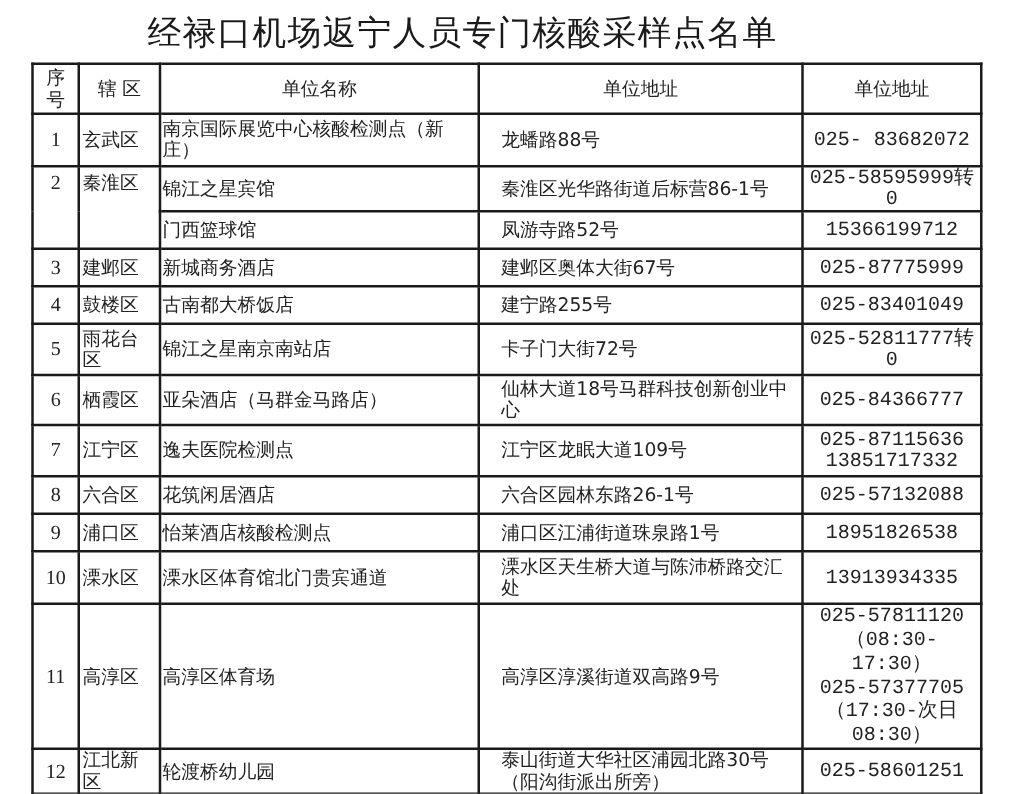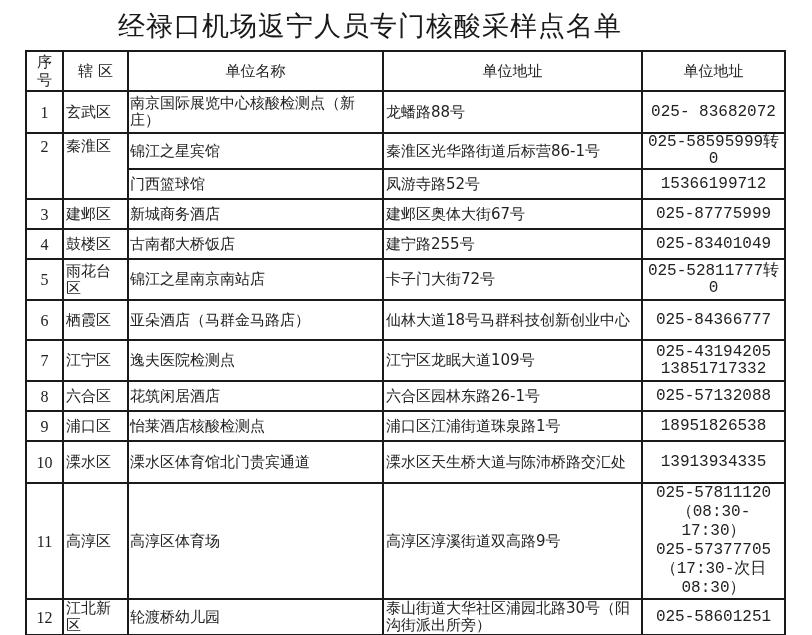--- a/index.html
+++ b/index.html
@@ -14,21 +14,21 @@
   }
   td, th {
     border: 2px solid #1a1a1a; padding: 0 2px; overflow: hidden;
     font-family: "DejaVu Sans", sans-serif; font-size: 15px; font-weight: normal;
     line-height: 17px; vertical-align: middle;
   }
   th { text-align: center; font-size: 15px; }
   .c-no { text-align: center; font-family: "Liberation Serif", serif; font-size: 16px; }
   .c-dist { text-align: left; }
   .c-name { text-align: left; padding-left: 1px; margin-top: 44px; }
-  .c-addr { text-align: left; padding-left: 2px; }
+  .c-addr { text-align: left; padding-left: 17px; }
   .c-tel { text-align: center; font-family: Liberation Mono, monospace; font-size: 16px; line-height: 17px; }
   .top { vertical-align: top; padding-top: 4px; }
   .line { display: block; }
 </style>
 </head>
 <body>
 
 <div class="title">经禄口机场返宁人员专门核酸采样点名单</div>
 
 <table>
@@ -103,21 +103,21 @@
       <td class="c-addr">仙林大道18号马群科技创新创业中心</td>
       <td class="c-tel">025-84366777</td>
     </tr>
 
     <tr style="height:41px">
       <td class="c-no">7</td>
       <td class="c-dist">江宁区</td>
       <td class="c-name">逸夫医院检测点</td>
       <td class="c-addr">江宁区龙眠大道109号</td>
       <td class="c-tel">
-        <span class="line">025-43194205</span>
+        <span class="line">025-87115636</span>
         <span class="line">13851717332</span>
       </td>
     </tr>
 
     <tr style="height:30px">
       <td class="c-no">8</td>
       <td class="c-dist">六合区</td>
       <td class="c-name">花筑闲居酒店</td>
       <td class="c-addr">六合区园林东路26-1号</td>
       <td class="c-tel">025-57132088</td>

